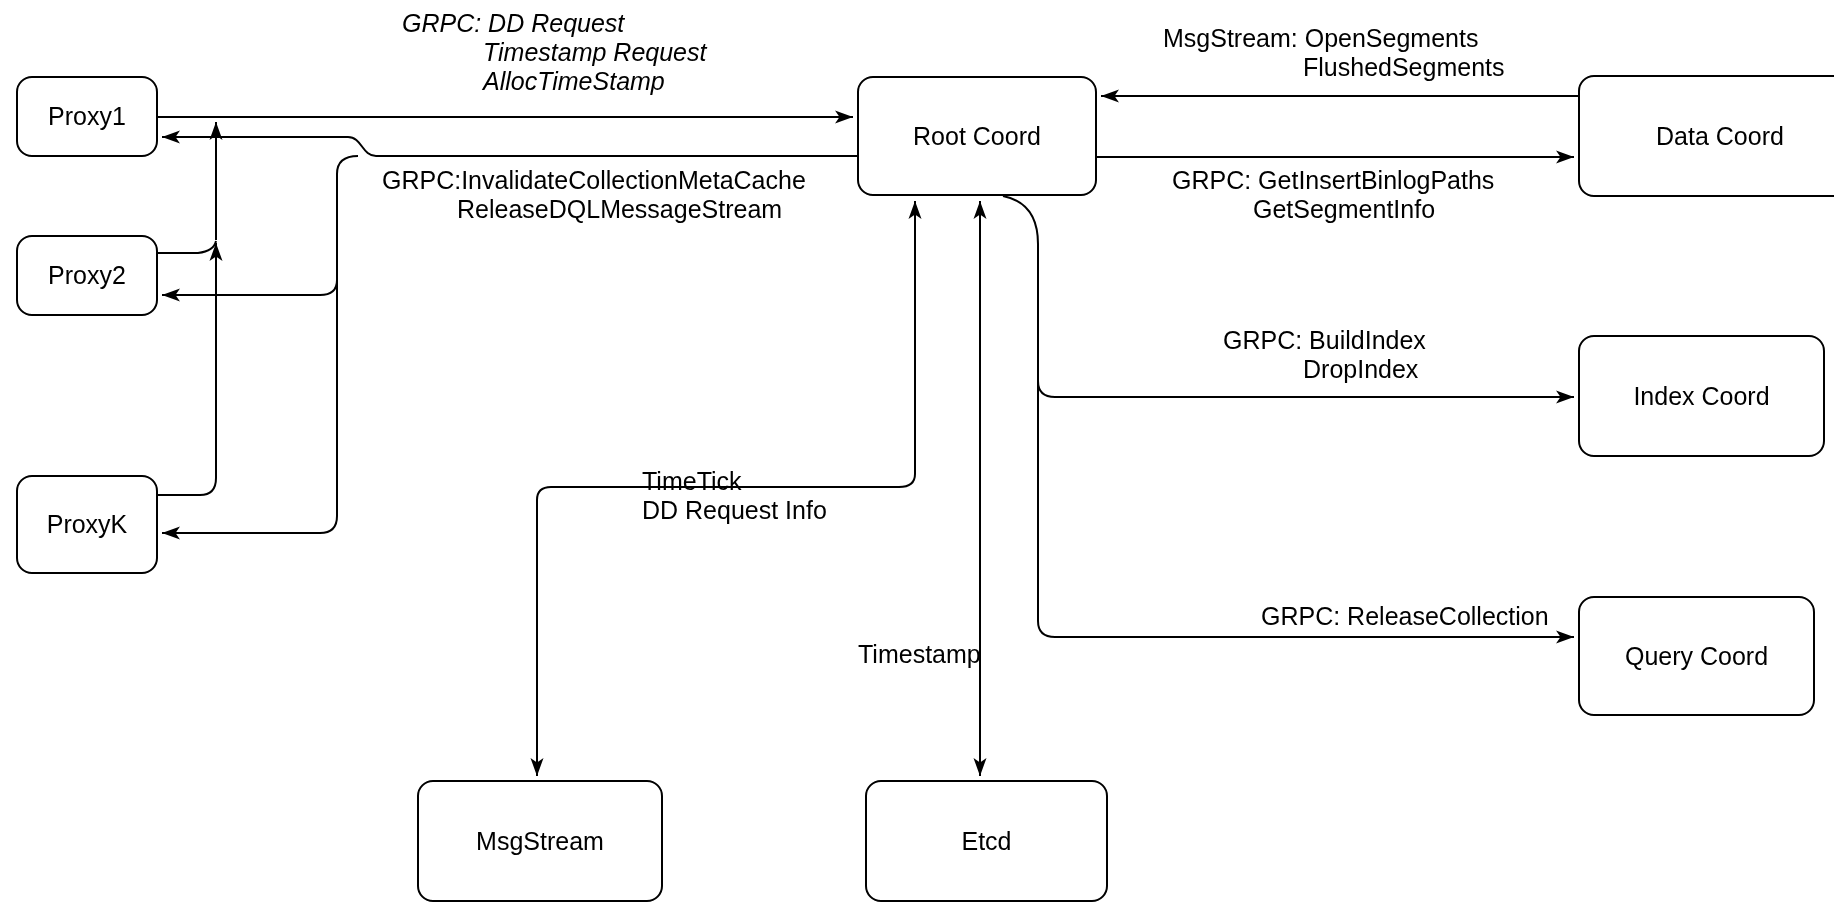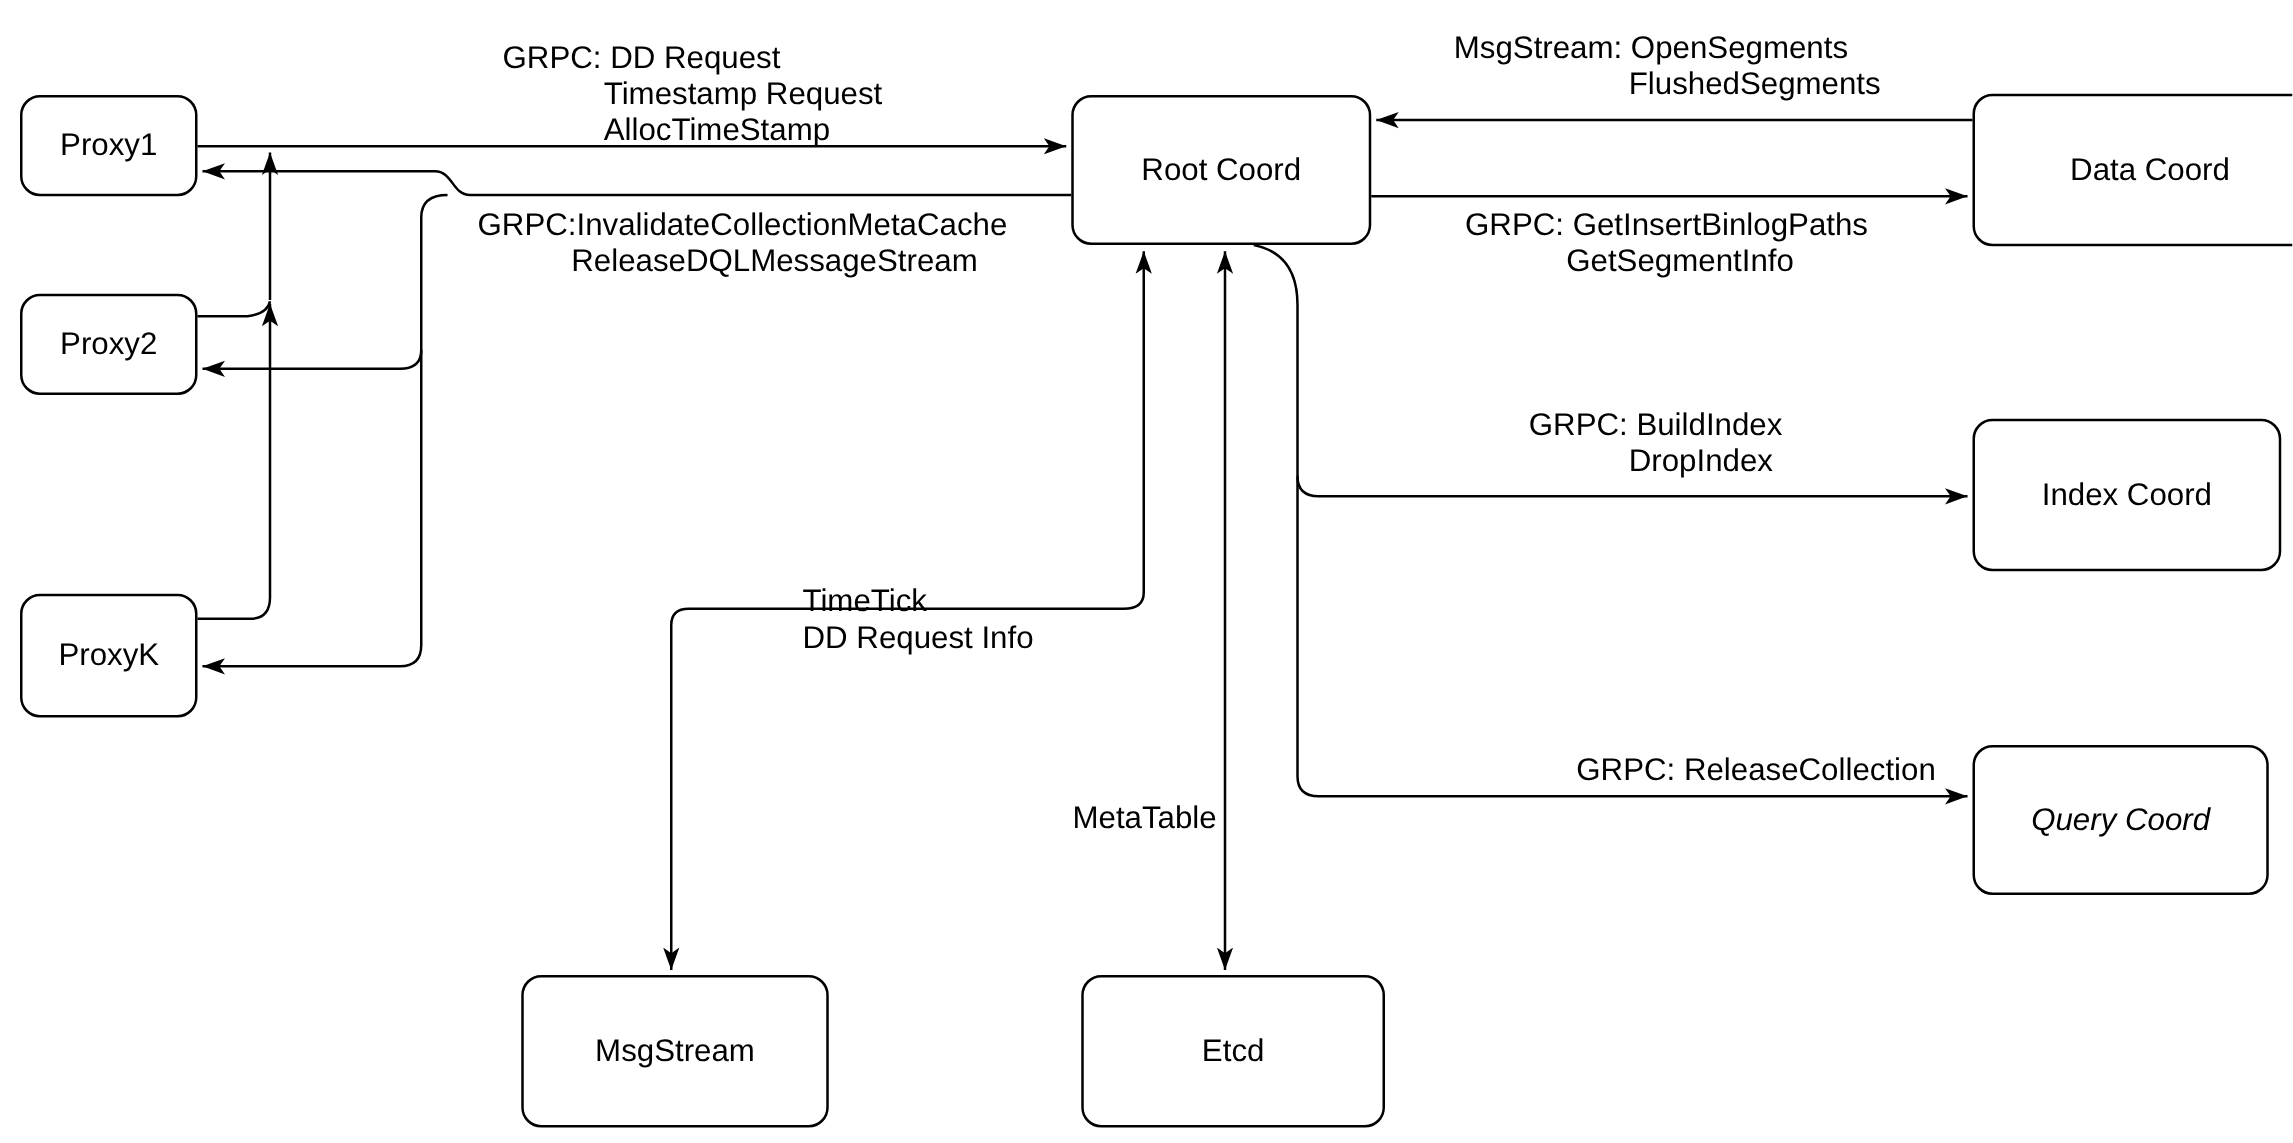--- a/index.html
+++ b/index.html
@@ -98,31 +98,31 @@
     </div>
   <div class="node" style="left:857px;  top:76px;  width:240px; height:120px;">
       <span>Root Coord</span>
     </div>
   <div class="node" style="left:1578px; top:75px;  width:284px; height:122px;">
       <span>Data Coord</span>
     </div>
   <div class="node" style="left:1578px; top:335px; width:247px; height:122px;">
       <span>Index Coord</span>
     </div>
-  <div class="node" style="left:1578px; top:596px; width:237px; height:120px;font-style:italic;">
+  <div class="node" style="left:1578px; top:596px; width:237px; height:120px;">
       <span>Query Coord</span>
     </div>
   <div class="node" style="left:417px;  top:780px; width:246px; height:122px;">
       <span>MsgStream</span>
     </div>
   <div class="node" style="left:865px;  top:780px; width:243px; height:122px;">
       <span>Etcd</span>
     </div>
 
-  <div class="lbl" style="left:402px; top:32px;">
+  <div class="lbl" style="left:402px; top:9px;font-style:italic;">
     <div>GRPC: DD Request</div>
     <div class="ind81">Timestamp Request</div>
     <div class="ind81">AllocTimeStamp</div>
   </div>
 
   <div class="lbl" style="left:382px; top:166px;">
     <div>GRPC:InvalidateCollectionMetaCache</div>
     <div class="ind75">ReleaseDQLMessageStream</div>
   </div>
 
@@ -144,16 +144,16 @@
   <div class="lbl" style="left:1213px; top:602px;margin-left:48px;">
     <div>GRPC: ReleaseCollection</div>
   </div>
 
   <div class="lbl" style="left:642px; top:440px;margin-top:27px;">
     <div>TimeTick</div>
     <div>DD Request Info</div>
   </div>
 
   <div class="lbl" style="left:858px; top:640px;">
-    <div>MetaTable</div>
+    <div>Timestamp</div>
   </div>
 
 </div>
 
 </body></html>

